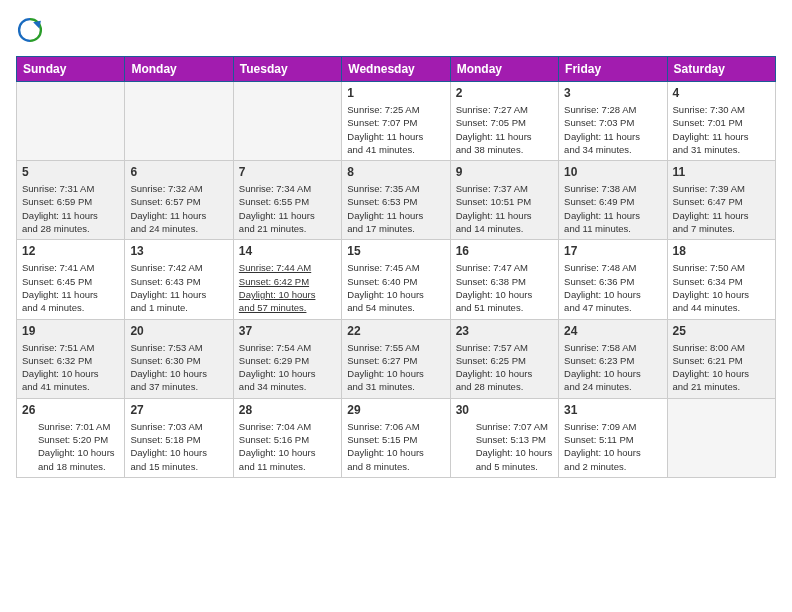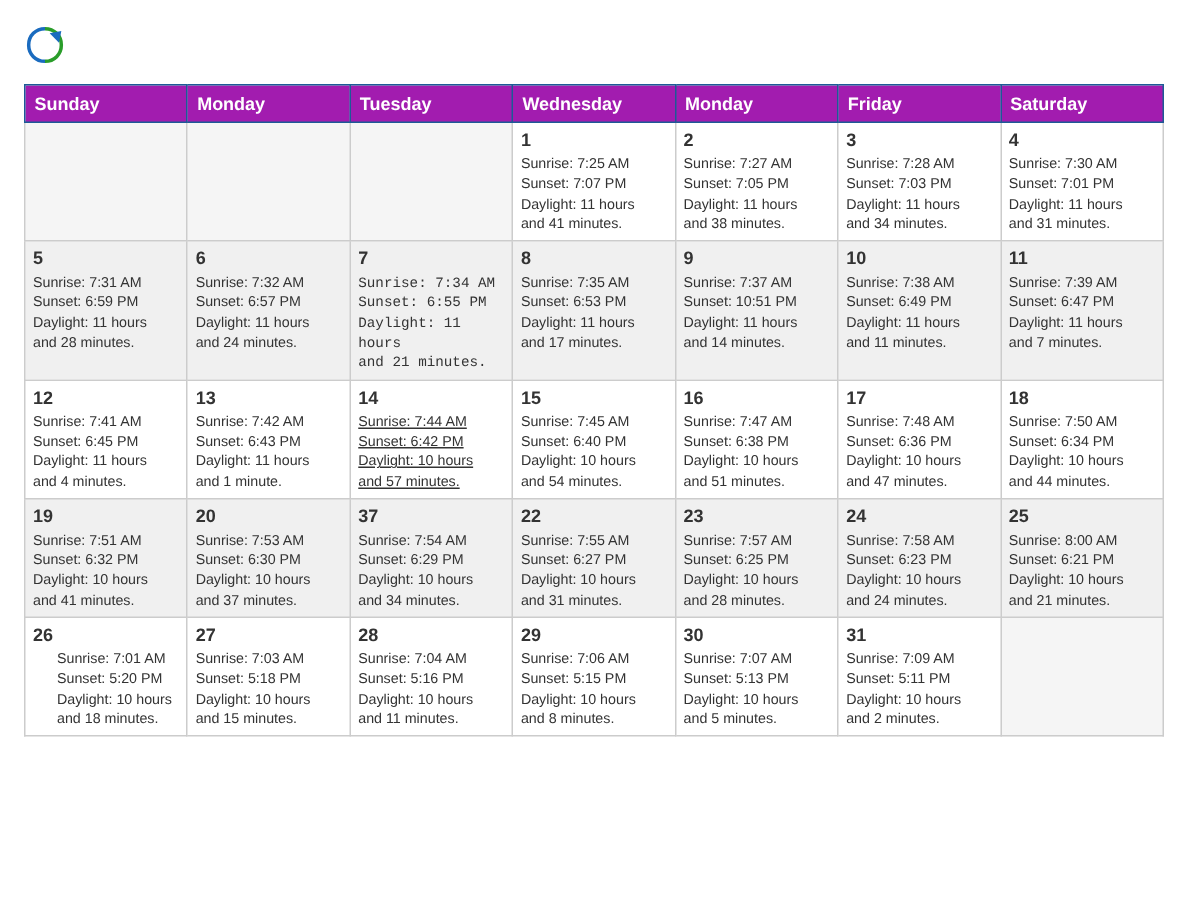--- a/index.html
+++ b/index.html
@@ -165,21 +165,21 @@
         </td>
         <td class="shaded">
           <span class="day-number">6</span>
           <div class="cell-text" style="white-space: pre-line;">Sunrise: 7:32 AM
 Sunset: 6:57 PM
 Daylight: 11 hours
 and 24 minutes.</div>
         </td>
         <td class="shaded">
           <span class="day-number">7</span>
-          <div class="cell-text" style="white-space: pre-line; font-family: Liberation Mono, monospace;">Sunrise: 7:34 AM
+          <div class="cell-text" style="white-space: pre-line;">Sunrise: 7:34 AM
 Sunset: 6:55 PM
 Daylight: 11 hours
 and 21 minutes.</div>
         </td>
         <td class="shaded">
           <span class="day-number">8</span>
           <div class="cell-text" style="white-space: pre-line;">Sunrise: 7:35 AM
 Sunset: 6:53 PM
 Daylight: 11 hours
 and 17 minutes.</div>
@@ -332,21 +332,21 @@
         </td>
         <td>
           <span class="day-number">29</span>
           <div class="cell-text" style="white-space: pre-line;">Sunrise: 7:06 AM
 Sunset: 5:15 PM
 Daylight: 10 hours
 and 8 minutes.</div>
         </td>
         <td>
           <span class="day-number">30</span>
-          <div class="cell-text" style="white-space: pre-line;">Sunrise: 7:07 AM
+          <div class="cell-text" style="white-space: pre-line; margin-left: 20px;">Sunrise: 7:07 AM
 Sunset: 5:13 PM
 Daylight: 10 hours
 and 5 minutes.</div>
         </td>
         <td>
           <span class="day-number">31</span>
           <div class="cell-text" style="white-space: pre-line;">Sunrise: 7:09 AM
 Sunset: 5:11 PM
 Daylight: 10 hours
 and 2 minutes.</div>

